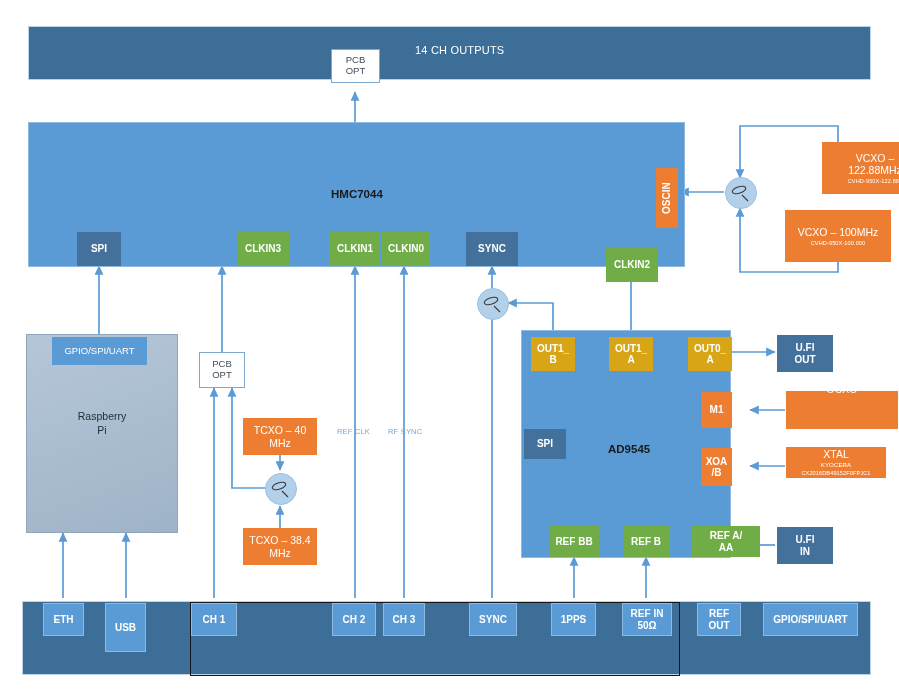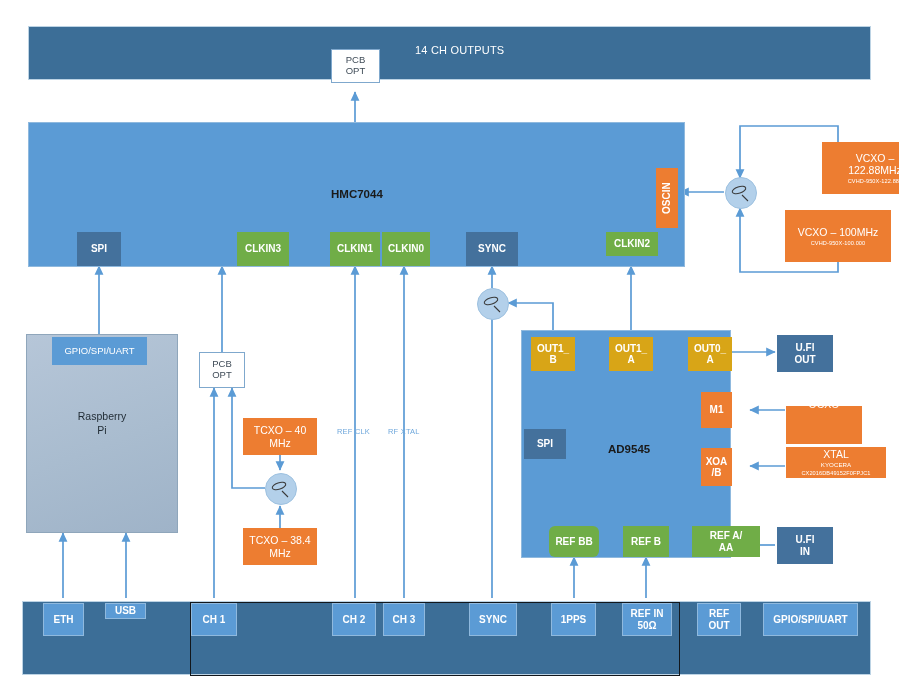--- a/index.html
+++ b/index.html
@@ -134,21 +134,21 @@
   <div class="box ic" style="left:28px;top:122px;width:657px;height:145px;"></div>
   <div class="ic-name" style="left:331px;top:188px;">HMC7044</div>
 
   <div class="box pad pad-orange vert" style="left:656px;top:168px;width:22px;height:60px;">OSCIN</div>
 
   <div class="box pad pad-steel" style="left:77px;top:232px;width:44px;height:34px;">SPI</div>
   <div class="box pad pad-green" style="left:196px;top:232px;width:52px;height:34px;margin-left:41px;">CLKIN3</div>
   <div class="box pad pad-green" style="left:330px;top:232px;width:50px;height:34px;">CLKIN1</div>
   <div class="box pad pad-green" style="left:382px;top:232px;width:48px;height:34px;">CLKIN0</div>
   <div class="box pad pad-steel" style="left:466px;top:232px;width:52px;height:34px;">SYNC</div>
-  <div class="box pad pad-green" style="left:606px;top:232px;width:52px;height:24px;">CLKIN2</div>
+  <div class="box pad pad-green" style="left:606px;top:248px;width:52px;height:34px;">CLKIN2</div>
 
   <div class="sw" style="left:725px;top:177px;">
     <svg width="30" height="30" viewBox="0 0 30 30">
       <ellipse cx="13" cy="12" rx="7" ry="3.2" fill="none" stroke="#3a3a3a" stroke-width="1.1" transform="rotate(-18 13 12)"></ellipse>
       <line x1="16" y1="17" x2="22" y2="23" stroke="#3a3a3a" stroke-width="1.1"></line>
     </svg>
   </div>
 
   <div class="box src" style="left:785px;top:142px;width:106px;height:52px;margin-left:37px;">
     <span>VCXO –</span>
@@ -191,21 +191,21 @@
       <line x1="16" y1="17" x2="22" y2="23" stroke="#3a3a3a" stroke-width="1.1"></line>
     </svg>
   </div>
 
   <div class="box src" style="left:243px;top:528px;width:74px;height:37px;text-align:center;">
     <span>TCXO – 38.4</span>
     <span>MHz</span>
   </div>
 
   <div class="net-label" style="left:337px;top:427px;">REF CLK</div>
-  <div class="net-label" style="left:388px;top:427px;">RF XTAL</div>
+  <div class="net-label" style="left:388px;top:427px;">RF SYNC</div>
 
   <div class="box ic" style="left:521px;top:330px;width:210px;height:228px;"></div>
   <div class="ic-name" style="left:608px;top:443px;">AD9545</div>
 
   <div class="box pad pad-steel" style="left:524px;top:429px;width:42px;height:30px;">SPI</div>
 
   <div class="box pad pad-gold" style="left:531px;top:337px;width:44px;height:34px;flex-direction:column;">
     <span>OUT1_</span>
     <span>B</span>
   </div>
@@ -217,33 +217,33 @@
     <span>OUT0_</span>
     <span>A</span>
   </div>
 
   <div class="box pad pad-orange" style="left:701px;top:392px;width:31px;height:36px;">M1</div>
   <div class="box pad pad-orange" style="left:701px;top:448px;width:31px;height:38px;flex-direction:column;">
     <span>XOA</span>
     <span>/B</span>
   </div>
 
-  <div class="box pad pad-green" style="left:549px;top:526px;width:50px;height:31px;border-radius:6px;">REF BB</div>
+  <div class="box pad pad-green" style="left:549px;top:526px;width:50px;height:31px;">REF BB</div>
   <div class="box pad pad-green" style="left:623px;top:526px;width:46px;height:31px;">REF B</div>
   <div class="box pad pad-green" style="left:692px;top:526px;width:68px;height:31px;flex-direction:column;">
     <span>REF A/</span>
     <span>AA</span>
   </div>
 
   <div class="box pad pad-steel" style="left:777px;top:335px;width:56px;height:37px;flex-direction:column;">
     <span>U.Fl</span>
     <span>OUT</span>
   </div>
 
-  <div class="box src" style="left:786px;top:406px;width:76px;height:38px;gap:34px;">
+  <div class="box src" style="left:786px;top:391px;width:112px;height:38px;gap:34px;">
     <span>OCXO</span>
     <span class="pn">Rakon U8216LF</span>
   </div>
 
   <div class="box src" style="left:786px;top:447px;width:100px;height:31px;">
     <span>XTAL</span>
     <span class="sub">KYOCERA</span>
     <span class="pn">CX2016DB49152F0FPJC1</span>
   </div>
 
@@ -251,21 +251,21 @@
     <span>U.Fl</span>
     <span>IN</span>
   </div>
 
   <div class="box bar" style="left:22px;top:601px;width:849px;height:74px;"></div>
 
   <div class="inputs-outline" style="left:190px;top:602px;width:488px;height:72px;"></div>
   <div class="inputs-label" style="left:404px;top:651px;">INPUTS</div>
 
   <div class="box pad pad-ltblue" style="left:43px;top:603px;width:41px;height:33px;">ETH</div>
-  <div class="box pad pad-ltblue" style="left:105px;top:603px;width:41px;height:16px;text-align:right;">USB</div>
+  <div class="box pad pad-ltblue" style="left:105px;top:603px;width:41px;height:49px;text-align:right;">USB</div>
   <div class="box pad pad-ltblue" style="left:191px;top:603px;width:46px;height:33px;">CH 1</div>
   <div class="box pad pad-ltblue" style="left:332px;top:603px;width:44px;height:33px;">CH 2</div>
   <div class="box pad pad-ltblue" style="left:383px;top:603px;width:42px;height:33px;">CH 3</div>
   <div class="box pad pad-ltblue" style="left:469px;top:603px;width:48px;height:33px;">SYNC</div>
   <div class="box pad pad-ltblue" style="left:551px;top:603px;width:45px;height:33px;">1PPS</div>
   <div class="box pad pad-ltblue" style="left:622px;top:603px;width:50px;height:33px;flex-direction:column;">
     <span>REF IN</span>
     <span>50Ω</span>
   </div>
   <div class="box pad pad-ltblue" style="left:697px;top:603px;width:44px;height:33px;flex-direction:column;">

